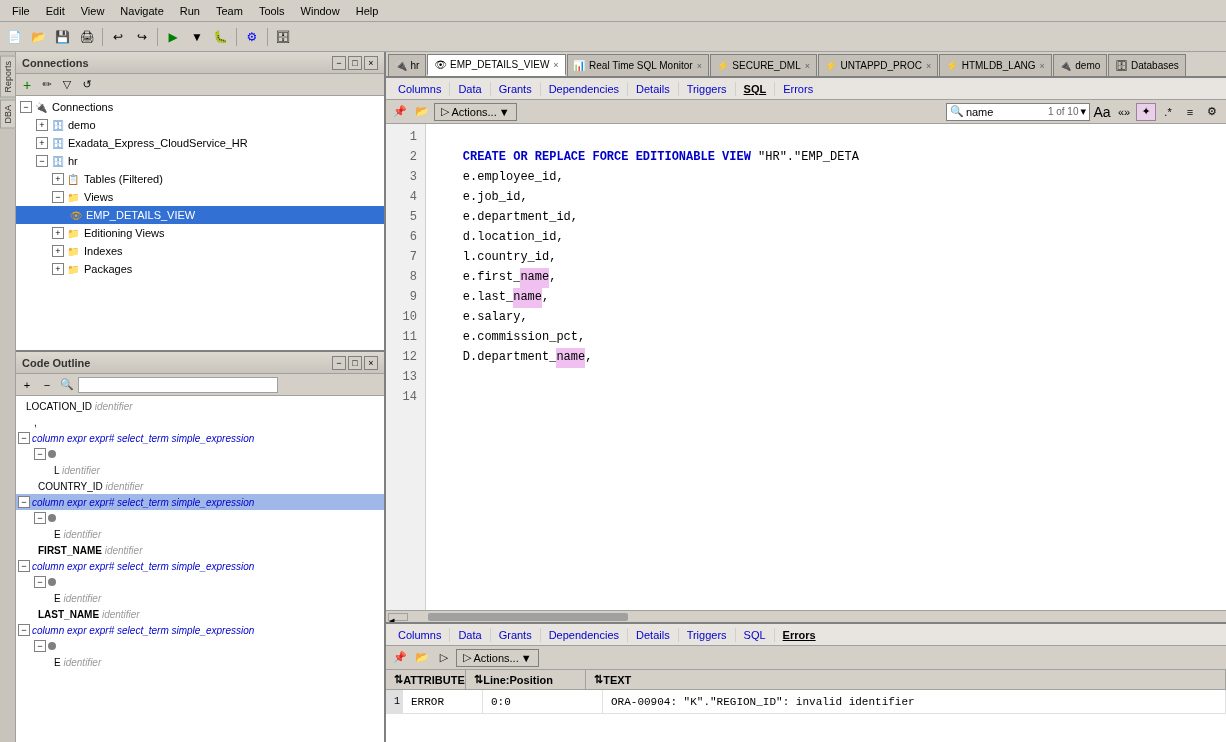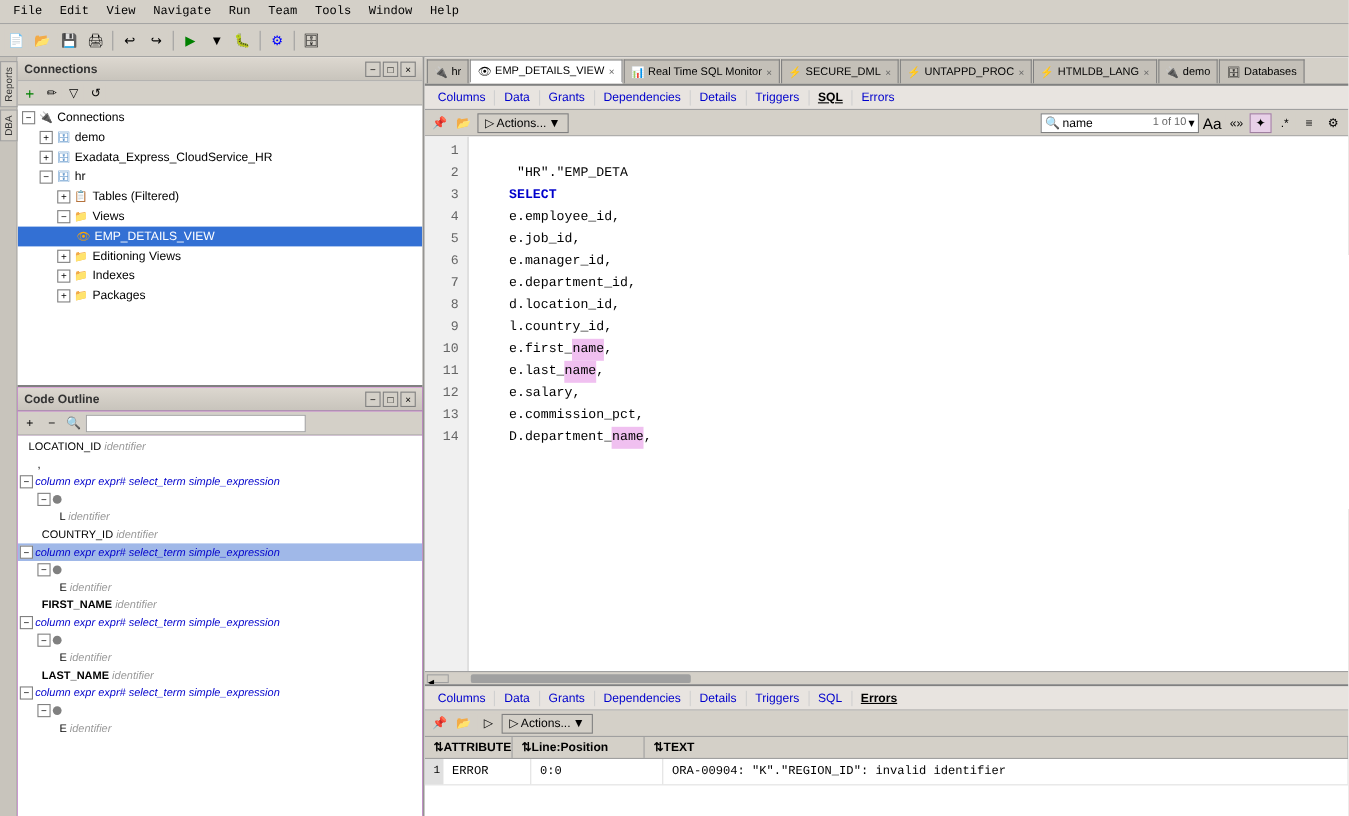--- a/index.html
+++ b/index.html
@@ -1,20 +1,20 @@
 <!DOCTYPE html>
 <html><head>
   <meta charset="utf-8">
   <style>
     * { margin: 0; padding: 0; box-sizing: border-box; }
     body { font-family: 'Segoe UI', Tahoma, Geneva, Verdana, sans-serif; font-size: 11px; background: #d4d0c8; overflow: hidden; width: 1226px; height: 742px; }
 
     
     .menu-bar { background: #d4d0c8; padding: 2px 4px; display: flex; align-items: center; border-bottom: 1px solid #a0a0a0; height: 22px; }
-    .menu-item { padding: 2px 8px; cursor: pointer; font-size: 11px; font-family: Liberation Mono, monospace; }
+    .menu-item { padding: 2px 8px; cursor: pointer; font-size: 11px; }
 
     
     .toolbar { background: #d4d0c8; padding: 2px 4px; display: flex; align-items: center; gap: 2px; border-bottom: 1px solid #a0a0a0; height: 30px; }
     .toolbar-btn { width: 22px; height: 22px; background: #d4d0c8; border: 1px solid transparent; cursor: pointer; display: flex; align-items: center; justify-content: center; font-size: 12px; }
     .toolbar-sep { width: 1px; height: 18px; background: #a0a0a0; margin: 0 2px; }
 
     
     .main-layout { display: flex; height: calc(742px - 52px); }
 
     
@@ -427,33 +427,27 @@
             <div class="line-number">9</div>
             <div class="line-number">10</div>
             <div class="line-number">11</div>
             <div class="line-number">12</div>
             <div class="line-number">13</div>
             <div class="line-number">14</div>
           </div>
           <div class="code-content">
             <div class="code-line"></div>
             <div class="code-line">
-              <span class="sql-normal">    </span><span class="sql-normal"> "HR"."EMP_DETA</span>
-            </div>
-            <div class="code-line">
-              <span class="sql-normal">    </span><span class="sql-keyword">SELECT</span>
+              <span class="sql-normal">    </span><span class="sql-keyword">CREATE OR REPLACE FORCE EDITIONABLE VIEW</span><span class="sql-normal"> "HR"."EMP_DETA</span>
             </div>
             <div class="code-line">
               <span class="sql-normal">    e.employee_id,</span>
             </div>
             <div class="code-line">
               <span class="sql-normal">    e.job_id,</span>
-            </div>
-            <div class="code-line">
-              <span class="sql-normal">    e.manager_id,</span>
             </div>
             <div class="code-line">
               <span class="sql-normal">    e.department_id,</span>
             </div>
             <div class="code-line">
               <span class="sql-normal">    d.location_id,</span>
             </div>
             <div class="code-line">
               <span class="sql-normal">    l.country_id,</span>
             </div>

